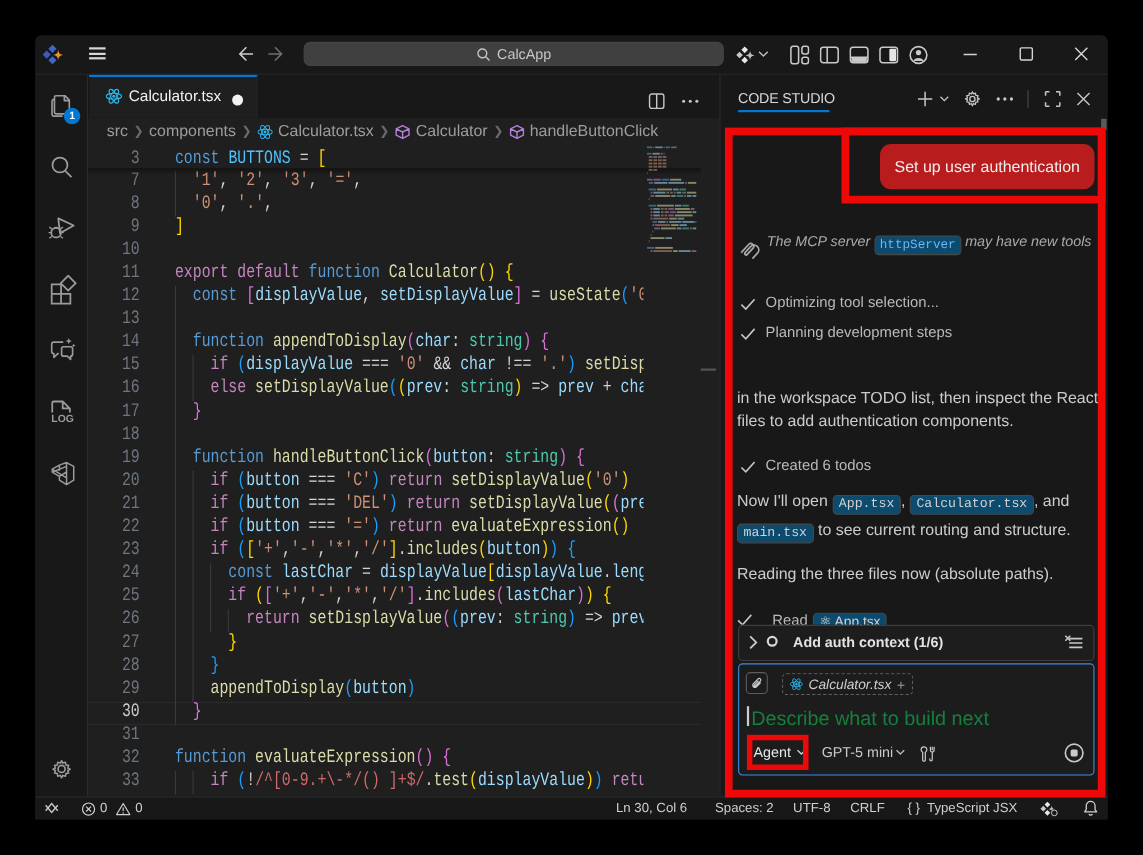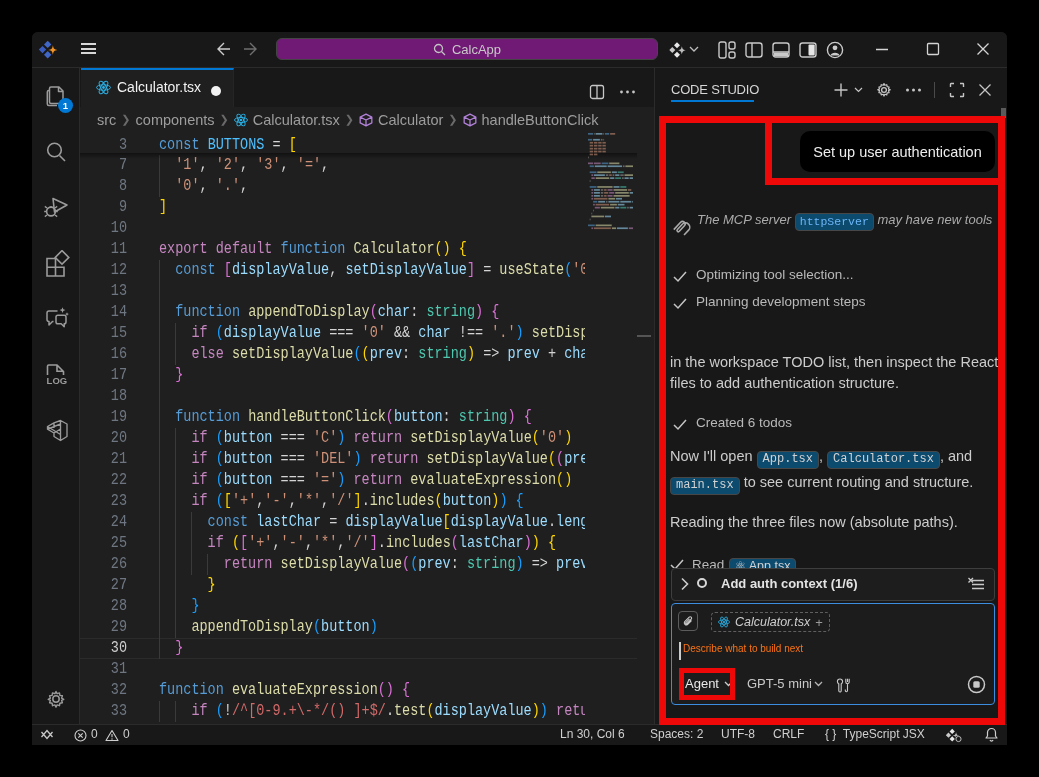--- a/index.html
+++ b/index.html
@@ -32,21 +32,21 @@
       <div style="height:2px;background:#d7d7d7;margin-top:0px"></div>
       <div style="height:2px;background:#d7d7d7;margin-top:2.6px"></div>
       <div style="height:2px;background:#d7d7d7;margin-top:2.6px"></div>
     </div>
 <svg class="abs" style="left:184px;top:10px" width="15" height="14" viewBox="0 0 15 14">
       <path d="M8 1 L2 7 L8 13 M2 7 H14" stroke="#cccccc" stroke-width="1.4" fill="none"></path>
     </svg>
 <svg class="abs" style="left:211px;top:10px" width="15" height="14" viewBox="0 0 15 14">
       <path d="M7 1 L13 7 L7 13 M13 7 H1" stroke="#6f6f6f" stroke-width="1.4" fill="none"></path>
     </svg>
-<div class="abs" style="left:244px;top:6px;width:382px;height:22px;background:#701a75;border:1px solid #454545;border-radius:6px;display:flex;align-items:center;justify-content:center;gap:6px">
+<div class="abs" style="left:244px;top:6px;width:382px;height:22px;background:#404040;border:1px solid #454545;border-radius:6px;display:flex;align-items:center;justify-content:center;gap:6px">
       <svg width="13" height="13" viewBox="0 0 13 13">
         <circle cx="5.5" cy="5.5" r="4" stroke="#c3c3c3" stroke-width="1.3" fill="none"></circle>
         <path d="M8.5 8.5 L12 12" stroke="#c3c3c3" stroke-width="1.3"></path>
       </svg>
       <span style="font-size:13px;color:#c8c8c8">CalcApp</span>
     </div>
 <svg class="abs" style="left:636px;top:9px" width="18" height="18" viewBox="0 0 18 18">
       <path d="M9.0 1.3200000000000003L12.0 4.32L9.0 7.32L6.0 4.32Z" fill="#e8e8e8"></path>
       <path d="M4.32 6.0L7.32 9.0L4.32 12.0L1.3200000000000003 9.0Z" fill="#c9c9c9"></path>
       <path d="M9.0 10.68L12.0 13.68L9.0 16.68L6.0 13.68Z" fill="#e8e8e8"></path>
@@ -374,49 +374,49 @@
       <circle cx="14.5" cy="4" r="1.5" fill="#c5c5c5"></circle>
     </svg>
 <div class="abs" style="left:902px;top:50px;width:1px;height:16px;background:#4a4a4a"></div>
 <svg class="abs" style="left:917px;top:50px" width="16" height="16" viewBox="0 0 16 16">
       <path d="M5 1.5 H2 a0.5 0.5 0 0 0 -0.5 0.5 V5 M11 1.5 H14 a0.5 0.5 0 0 1 0.5 0.5 V5 M5 14.5 H2 a0.5 0.5 0 0 1 -0.5 -0.5 V11 M11 14.5 H14 a0.5 0.5 0 0 0 0.5 -0.5 V11" stroke="#c5c5c5" stroke-width="1.4" fill="none"></path>
     </svg>
 <svg class="abs" style="left:945px;top:50px" width="16" height="16" viewBox="0 0 16 16">
       <path d="M2.5 2.5 L13.5 13.5 M13.5 2.5 L2.5 13.5" stroke="#c5c5c5" stroke-width="1.3"></path>
     </svg>
 <div class="abs" style="left:969px;top:76px;width:5px;height:10px;background:#5a5a5a"></div>
-<div class="abs" style="left:768px;top:99px;width:195px;height:41px;border-radius:10px;background:#000000;display:flex;align-items:center;justify-content:center">
+<div class="abs" style="left:768px;top:99px;width:195px;height:41px;border-radius:10px;background:#b91c1c;display:flex;align-items:center;justify-content:center">
       <span style="font-size:14.5px;color:#eeeeee">Set up user authentication</span>
     </div>
 <svg class="abs" style="left:640px;top:187px" width="21" height="21" viewBox="0 0 21 21">
       <g transform="rotate(43 10.5 10.5)" stroke="#a9a9a9" stroke-width="1.6" fill="none">
         <path d="M4.2 16.5 V6.5 a2.6 2.6 0 0 1 5.2 0 V14 a1.3 1.3 0 0 1 -2.6 0 V6.8 a4.3 4.3 0 0 1 8.6 0 V13.5"></path>
       </g>
     </svg>
 <div class="ct" style="left:665px;top:180px;font-style:italic;color:#ababab;font-size:13px">The MCP server <span class="chip" style="color:#6cb5f7;font-style:normal;font-size:11.5px;padding:0.5px 4px">httpServer</span> may have new tools</div>
 <svg class="abs" style="left:641px;top:238px" width="14" height="13" viewBox="0 0 14 13">
       <path d="M1 7 L5 11 L13 2" stroke="#c5c5c5" stroke-width="1.5" fill="none"></path>
     </svg>
 <div class="crow" style="left:664px;top:235px">Optimizing tool selection...</div>
 <svg class="abs" style="left:641px;top:265px" width="14" height="13" viewBox="0 0 14 13">
       <path d="M1 7 L5 11 L13 2" stroke="#c5c5c5" stroke-width="1.5" fill="none"></path>
     </svg>
 <div class="crow" style="left:664px;top:262px">Planning development steps</div>
 <div class="ct" style="left:638px;top:322px">in the workspace TODO list, then inspect the React</div>
-<div class="ct" style="left:638px;top:343px">files to add authentication structure.</div>
+<div class="ct" style="left:638px;top:343px">files to add authentication components.</div>
 <svg class="abs" style="left:641px;top:386px" width="14" height="13" viewBox="0 0 14 13">
       <path d="M1 7 L5 11 L13 2" stroke="#c5c5c5" stroke-width="1.5" fill="none"></path>
     </svg>
 <div class="crow" style="left:664px;top:383px">Created 6 todos</div>
 <div class="ct" style="left:638px;top:416px">Now I'll open <span class="chip">App.tsx</span>, <span class="chip">Calculator.tsx</span>, and</div>
 <div class="ct" style="left:638px;top:442px"><span class="chip">main.tsx</span> to see current routing and structure.</div>
 <div class="ct" style="left:638px;top:482px">Reading the three files now (absolute paths).</div>
 <div class="abs" style="left:638px;top:523px;width:300px;height:13px;overflow:hidden"><svg width="14" height="13" viewBox="0 0 14 13" style="vertical-align:-2px">
         <path d="M1 7 L5 11 L13 2" stroke="#c5c5c5" stroke-width="1.5" fill="none"></path>
-      </svg><span style="font-size:13.5px;color:#b9b9b9;margin-left:8px">Read</span> <span class="chip" style="font-family:'Liberation Sans',sans-serif;font-size:12.5px">⚛ App.tsx</span></div>
+      </svg><span style="font-size:13.5px;color:#b9b9b9;margin-left:18px">Read</span> <span class="chip" style="font-family:'Liberation Sans',sans-serif;font-size:12.5px">⚛ App.tsx</span></div>
 <div class="abs" style="left:639px;top:536px;width:324px;height:33px;background:#1d1d1d;border:1px solid #3e3e3e;border-radius:4px"></div>
 <svg class="abs" style="left:648px;top:545px" width="9" height="14" viewBox="0 0 9 14">
       <path d="M2 1.5 L7.5 7 L2 12.5" stroke="#cccccc" stroke-width="1.6" fill="none"></path>
     </svg>
 <div class="abs" style="left:665px;top:546px;width:10px;height:10px;border:2px solid #d7d7d7;border-radius:50%"></div>
 <div class="abs" style="left:689px;top:544px;font-size:13px;font-weight:700;color:#e3e3e3">Add auth context (1/6)</div>
 <svg class="abs" style="left:936px;top:544px" width="17" height="16" viewBox="0 0 17 16">
       <path d="M4 4.5 H16 M4 8.5 H16 M4 12.5 H16" stroke="#c9c9c9" stroke-width="1.5"></path>
       <path d="M0.5 2 L5 6.5 M5 2 L0.5 6.5" stroke="#c9c9c9" stroke-width="1.4"></path>
     </svg>
@@ -431,21 +431,21 @@
           <ellipse cx="7.5" cy="7.5" rx="7" ry="2.7"></ellipse>
           <ellipse cx="7.5" cy="7.5" rx="7" ry="2.7" transform="rotate(60 7.5 7.5)"></ellipse>
           <ellipse cx="7.5" cy="7.5" rx="7" ry="2.7" transform="rotate(120 7.5 7.5)"></ellipse>
         </g>
         <circle cx="7.5" cy="7.5" r="1.4" fill="#2bb3e8"></circle>
       </svg>
       <span style="font-size:12.5px;font-style:italic;color:#cfcfcf">Calculator.tsx</span>
       <span style="font-size:13px;color:#9a9a9a">+</span>
     </div>
 <div class="abs" style="left:647px;top:610px;width:1.5px;height:18px;background:#cccccc"></div>
-<div class="abs" style="left:651px;top:611px;font-size:10px;color:#f97316">Describe what to build next</div>
+<div class="abs" style="left:651px;top:611px;font-size:18px;color:#15803d">Describe what to build next</div>
 <div class="abs" style="left:653px;top:644px;font-size:13px;color:#e8e8e8">Agent</div>
 <svg class="abs" style="left:692px;top:649px" width="9" height="6" viewBox="0 0 9 6">
       <path d="M1 1 L4.5 4.5 L8 1" stroke="#cccccc" stroke-width="1.3" fill="none"></path>
     </svg>
 <div class="abs" style="left:715px;top:644px;font-size:13px;color:#c9c9c9">GPT-5 mini</div>
 <svg class="abs" style="left:782px;top:649px" width="9" height="6" viewBox="0 0 9 6">
       <path d="M1 1 L4.5 4.5 L8 1" stroke="#b5b5b5" stroke-width="1.3" fill="none"></path>
     </svg>
 <svg class="abs" style="left:803px;top:645px" width="17" height="17" viewBox="0 0 17 17">
       <path d="M5 2 a2.6 2.6 0 0 0 -2.6 2.6 c0 1 0.6 1.9 1.4 2.3 V13.8 a1.2 1.2 0 0 0 2.4 0 V6.9 c0.8 -0.4 1.4 -1.3 1.4 -2.3 A2.6 2.6 0 0 0 5 2 Z" stroke="#c9c9c9" stroke-width="1.1" fill="none"></path>

